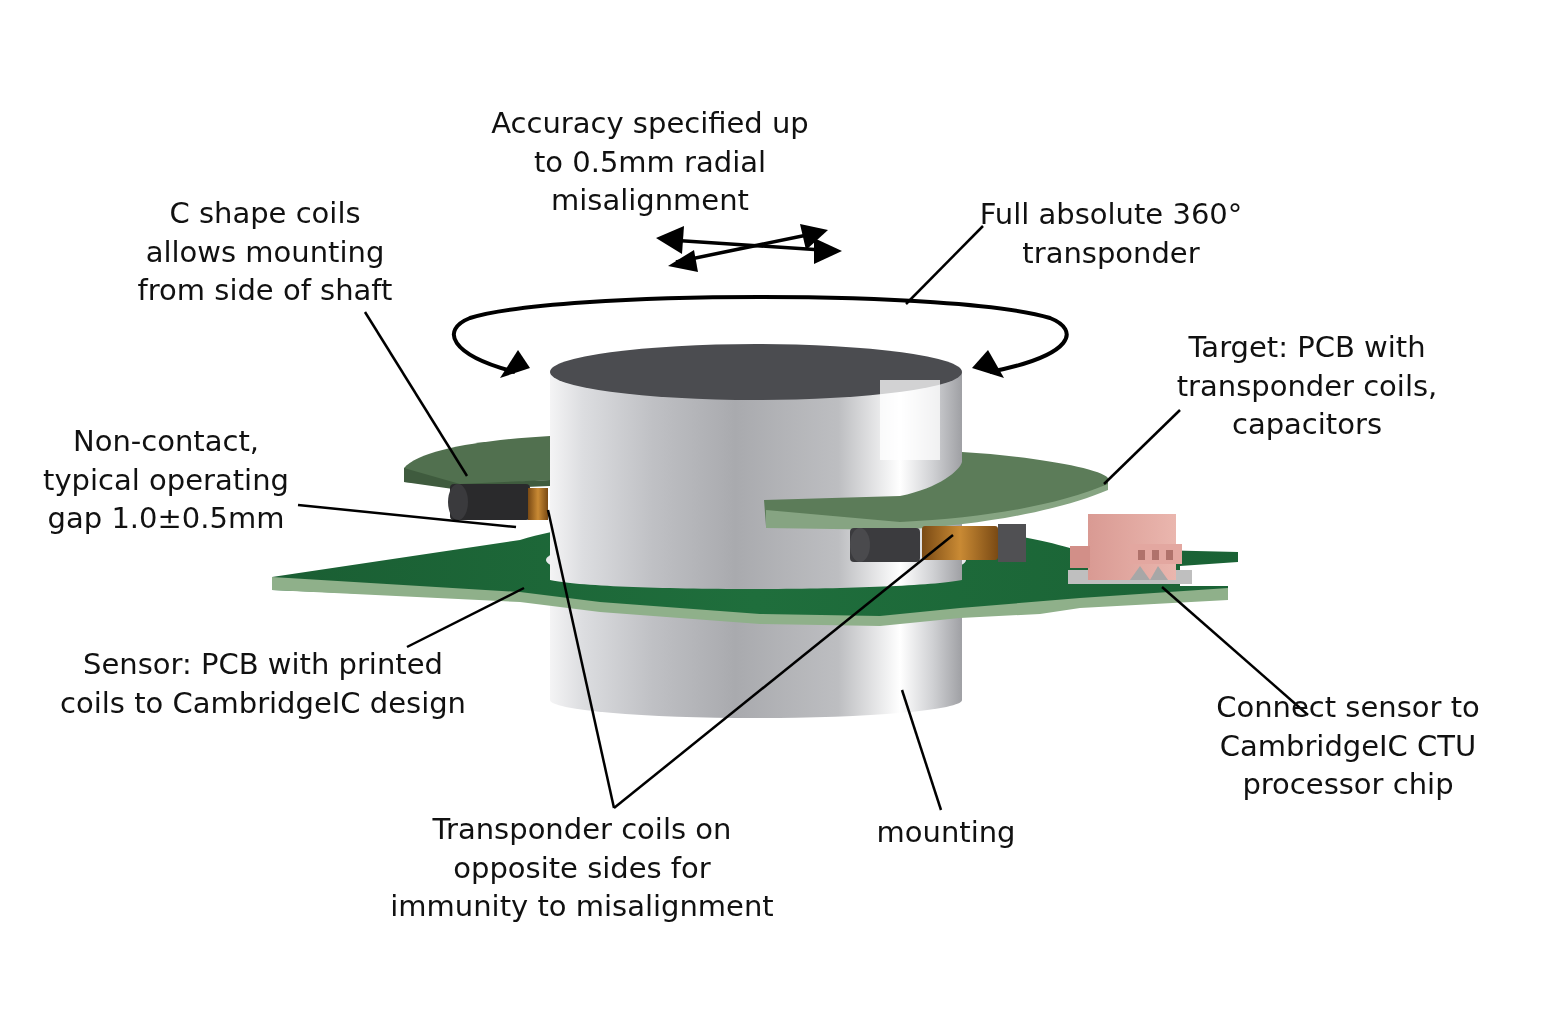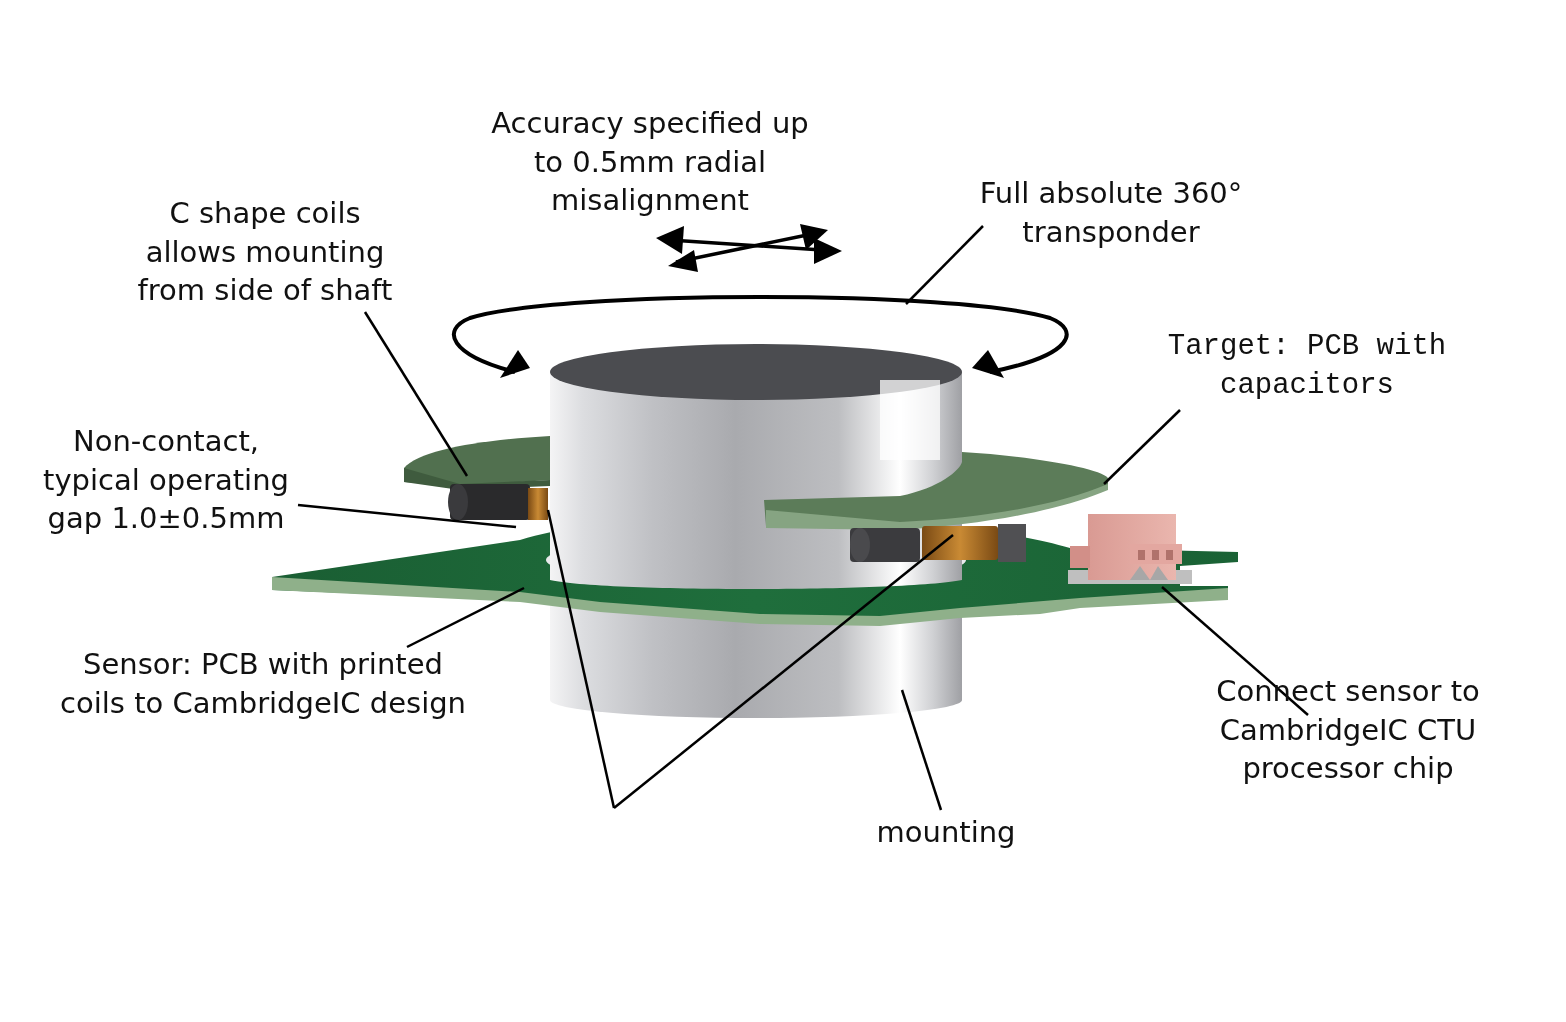--- a/index.html
+++ b/index.html
@@ -133,44 +133,50 @@
     <span>to 0.5mm radial</span>
     <span>misalignment</span>
   </div>
 
   <div class="label" style="left:265px; top:194px;">
     <span>C shape coils</span>
     <span>allows mounting</span>
     <span>from side of shaft</span>
   </div>
 
-  <div class="label" style="left:1111px; top:174px;">
+  <div class="label" style="left:1111px; top:195px;">
     <span>Full absolute 360°</span>
     <span>transponder</span>
   </div>
 
-  <div class="label" style="left:1307px; top:328px;font-family:Liberation Mono, monospace;">
+  <div class="label" style="left:1307px; top:328px;">
     <span>Target: PCB with</span>
+    <span>transponder coils,</span>
     <span>capacitors</span>
   </div>
 
   <div class="label" style="left:166px; top:422px;">
     <span>Non-contact,</span>
     <span>typical operating</span>
     <span>gap 1.0±0.5mm</span>
   </div>
 
   <div class="label" style="left:263px; top:645px;">
     <span>Sensor: PCB with printed</span>
     <span>coils to CambridgeIC design</span>
   </div>
 
+  <div class="label" style="left:582px; top:810px;">
+    <span>Transponder coils on</span>
+    <span>opposite sides for</span>
+    <span>immunity to misalignment</span>
+  </div>
 
   <div class="label" style="left:946px; top:813px;">
     <span>mounting</span>
   </div>
 
-  <div class="label" style="left:1348px; top:672px;">
+  <div class="label" style="left:1348px; top:688px;">
     <span>Connect sensor to</span>
     <span>CambridgeIC CTU</span>
     <span>processor chip</span>
   </div>
 </div>
 
 </body></html>

